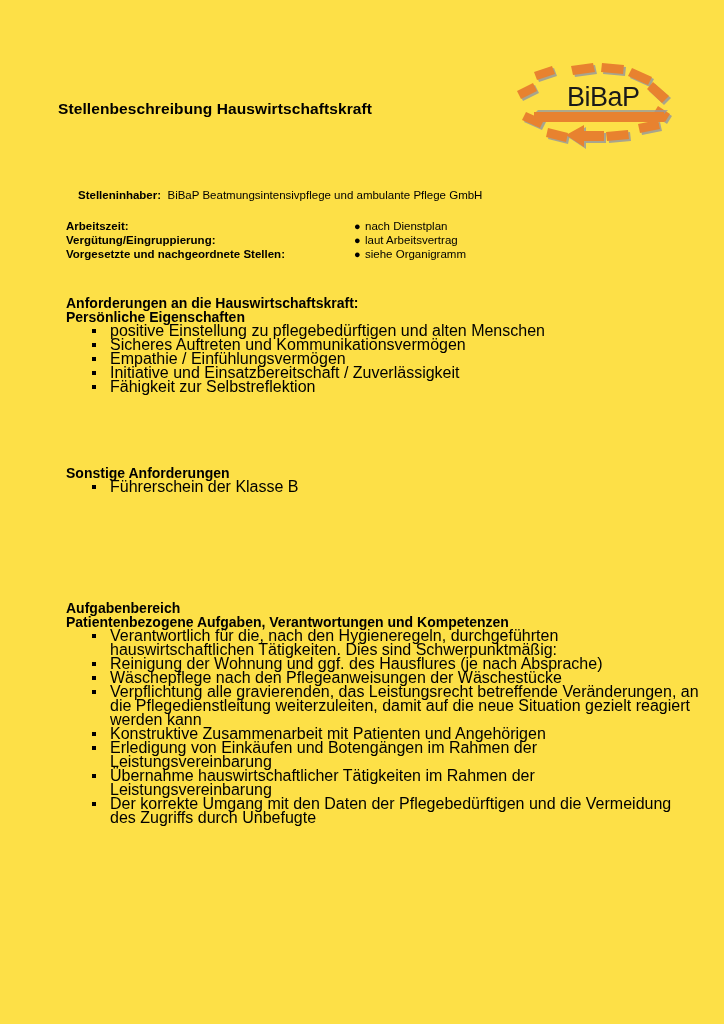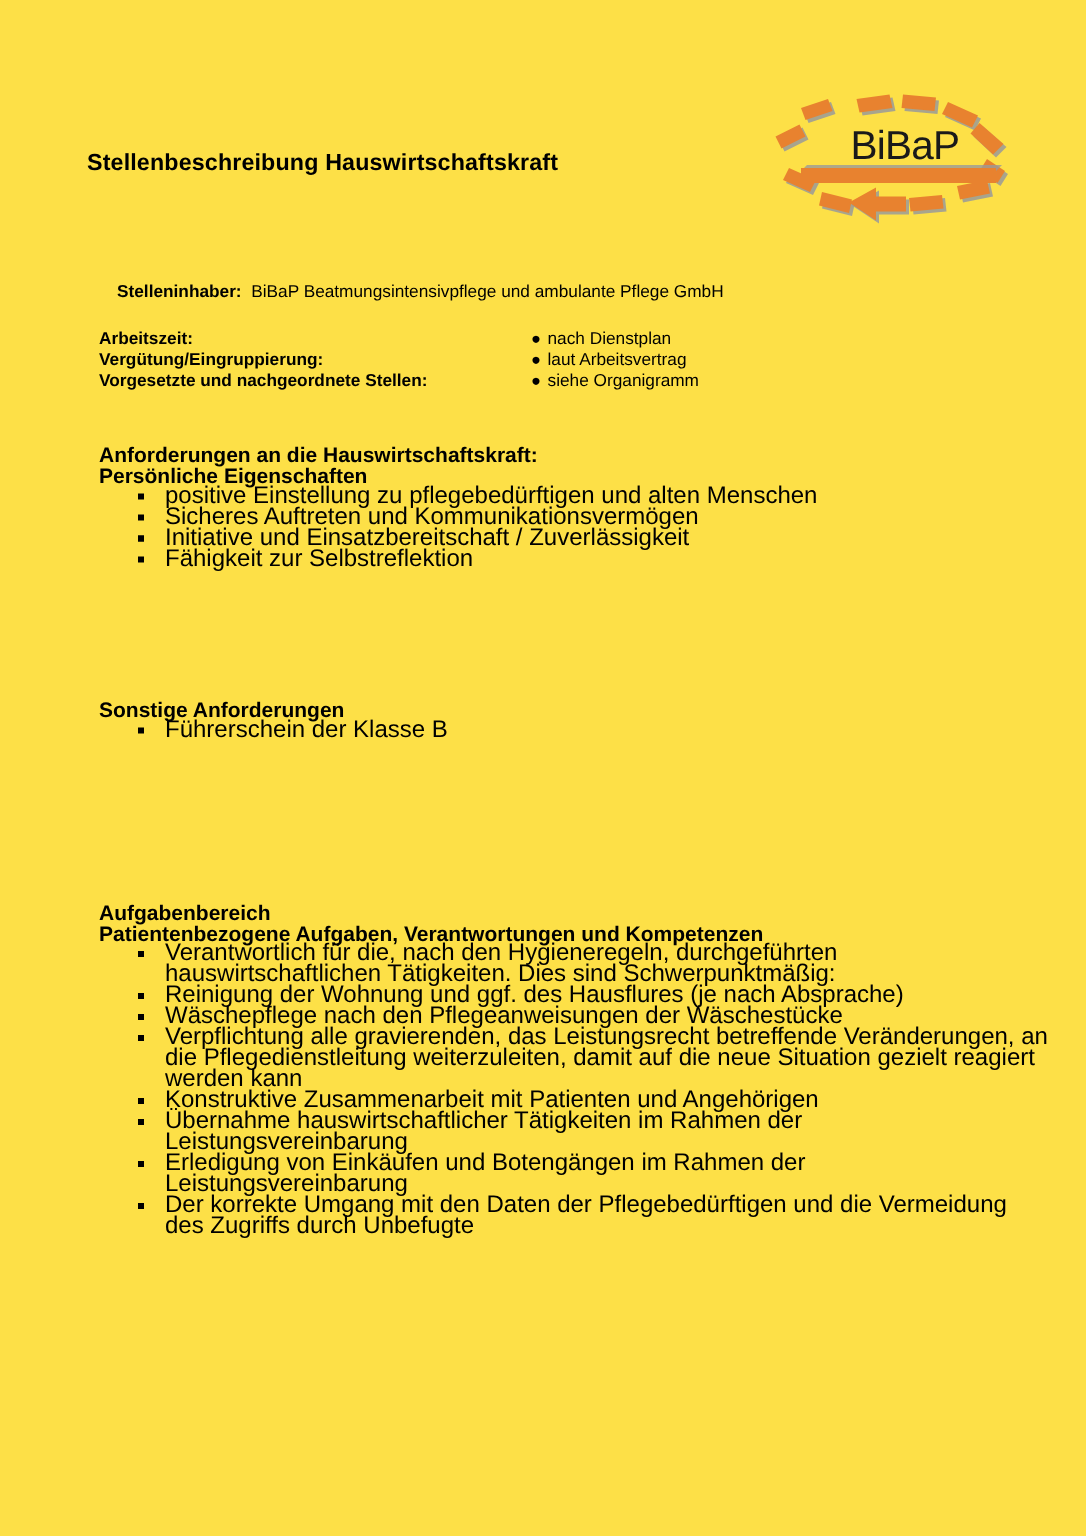--- a/index.html
+++ b/index.html
@@ -200,20 +200,21 @@
       <li>
         <span class="sq"></span>
         <span class="txt">positive Einstellung zu pflegebedürftigen und alten Menschen</span>
       </li>
       <li>
         <span class="sq"></span>
         <span class="txt">Sicheres Auftreten und Kommunikationsvermögen</span>
       </li>
       <li>
         <span class="sq"></span>
+        <span class="txt">Empathie / Einfühlungsvermögen</span>
       </li>
       <li>
         <span class="sq"></span>
         <span class="txt">Initiative und Einsatzbereitschaft / Zuverlässigkeit</span>
       </li>
       <li>
         <span class="sq"></span>
         <span class="txt">Fähigkeit zur Selbstreflektion</span>
       </li>
     </ul>
@@ -249,27 +250,27 @@
       <li>
         <span class="sq"></span>
         <span class="txt wide">Verpflichtung alle gravierenden, das Leistungsrecht betreffende Veränderungen, an die Pflegedienstleitung weiterzuleiten, damit auf die neue Situation gezielt reagiert werden kann</span>
       </li>
       <li>
         <span class="sq"></span>
         <span class="txt wide">Konstruktive Zusammenarbeit mit Patienten und Angehörigen</span>
       </li>
       <li>
         <span class="sq"></span>
+        <span class="txt wide">Erledigung von Einkäufen und Botengängen im Rahmen der Leistungsvereinbarung</span>
+      </li>
+      <li>
+        <span class="sq"></span>
         <span class="txt wide">Übernahme hauswirtschaftlicher Tätigkeiten im Rahmen der Leistungsvereinbarung</span>
       </li>
       <li>
         <span class="sq"></span>
-        <span class="txt wide">Erledigung von Einkäufen und Botengängen im Rahmen der Leistungsvereinbarung</span>
-      </li>
-      <li>
-        <span class="sq"></span>
         <span class="txt wide">Der korrekte Umgang mit den Daten der Pflegebedürftigen und die Vermeidung des Zugriffs durch Unbefugte</span>
       </li>
     </ul>
   </div>
 
 
 </div>
 
 </body></html>

